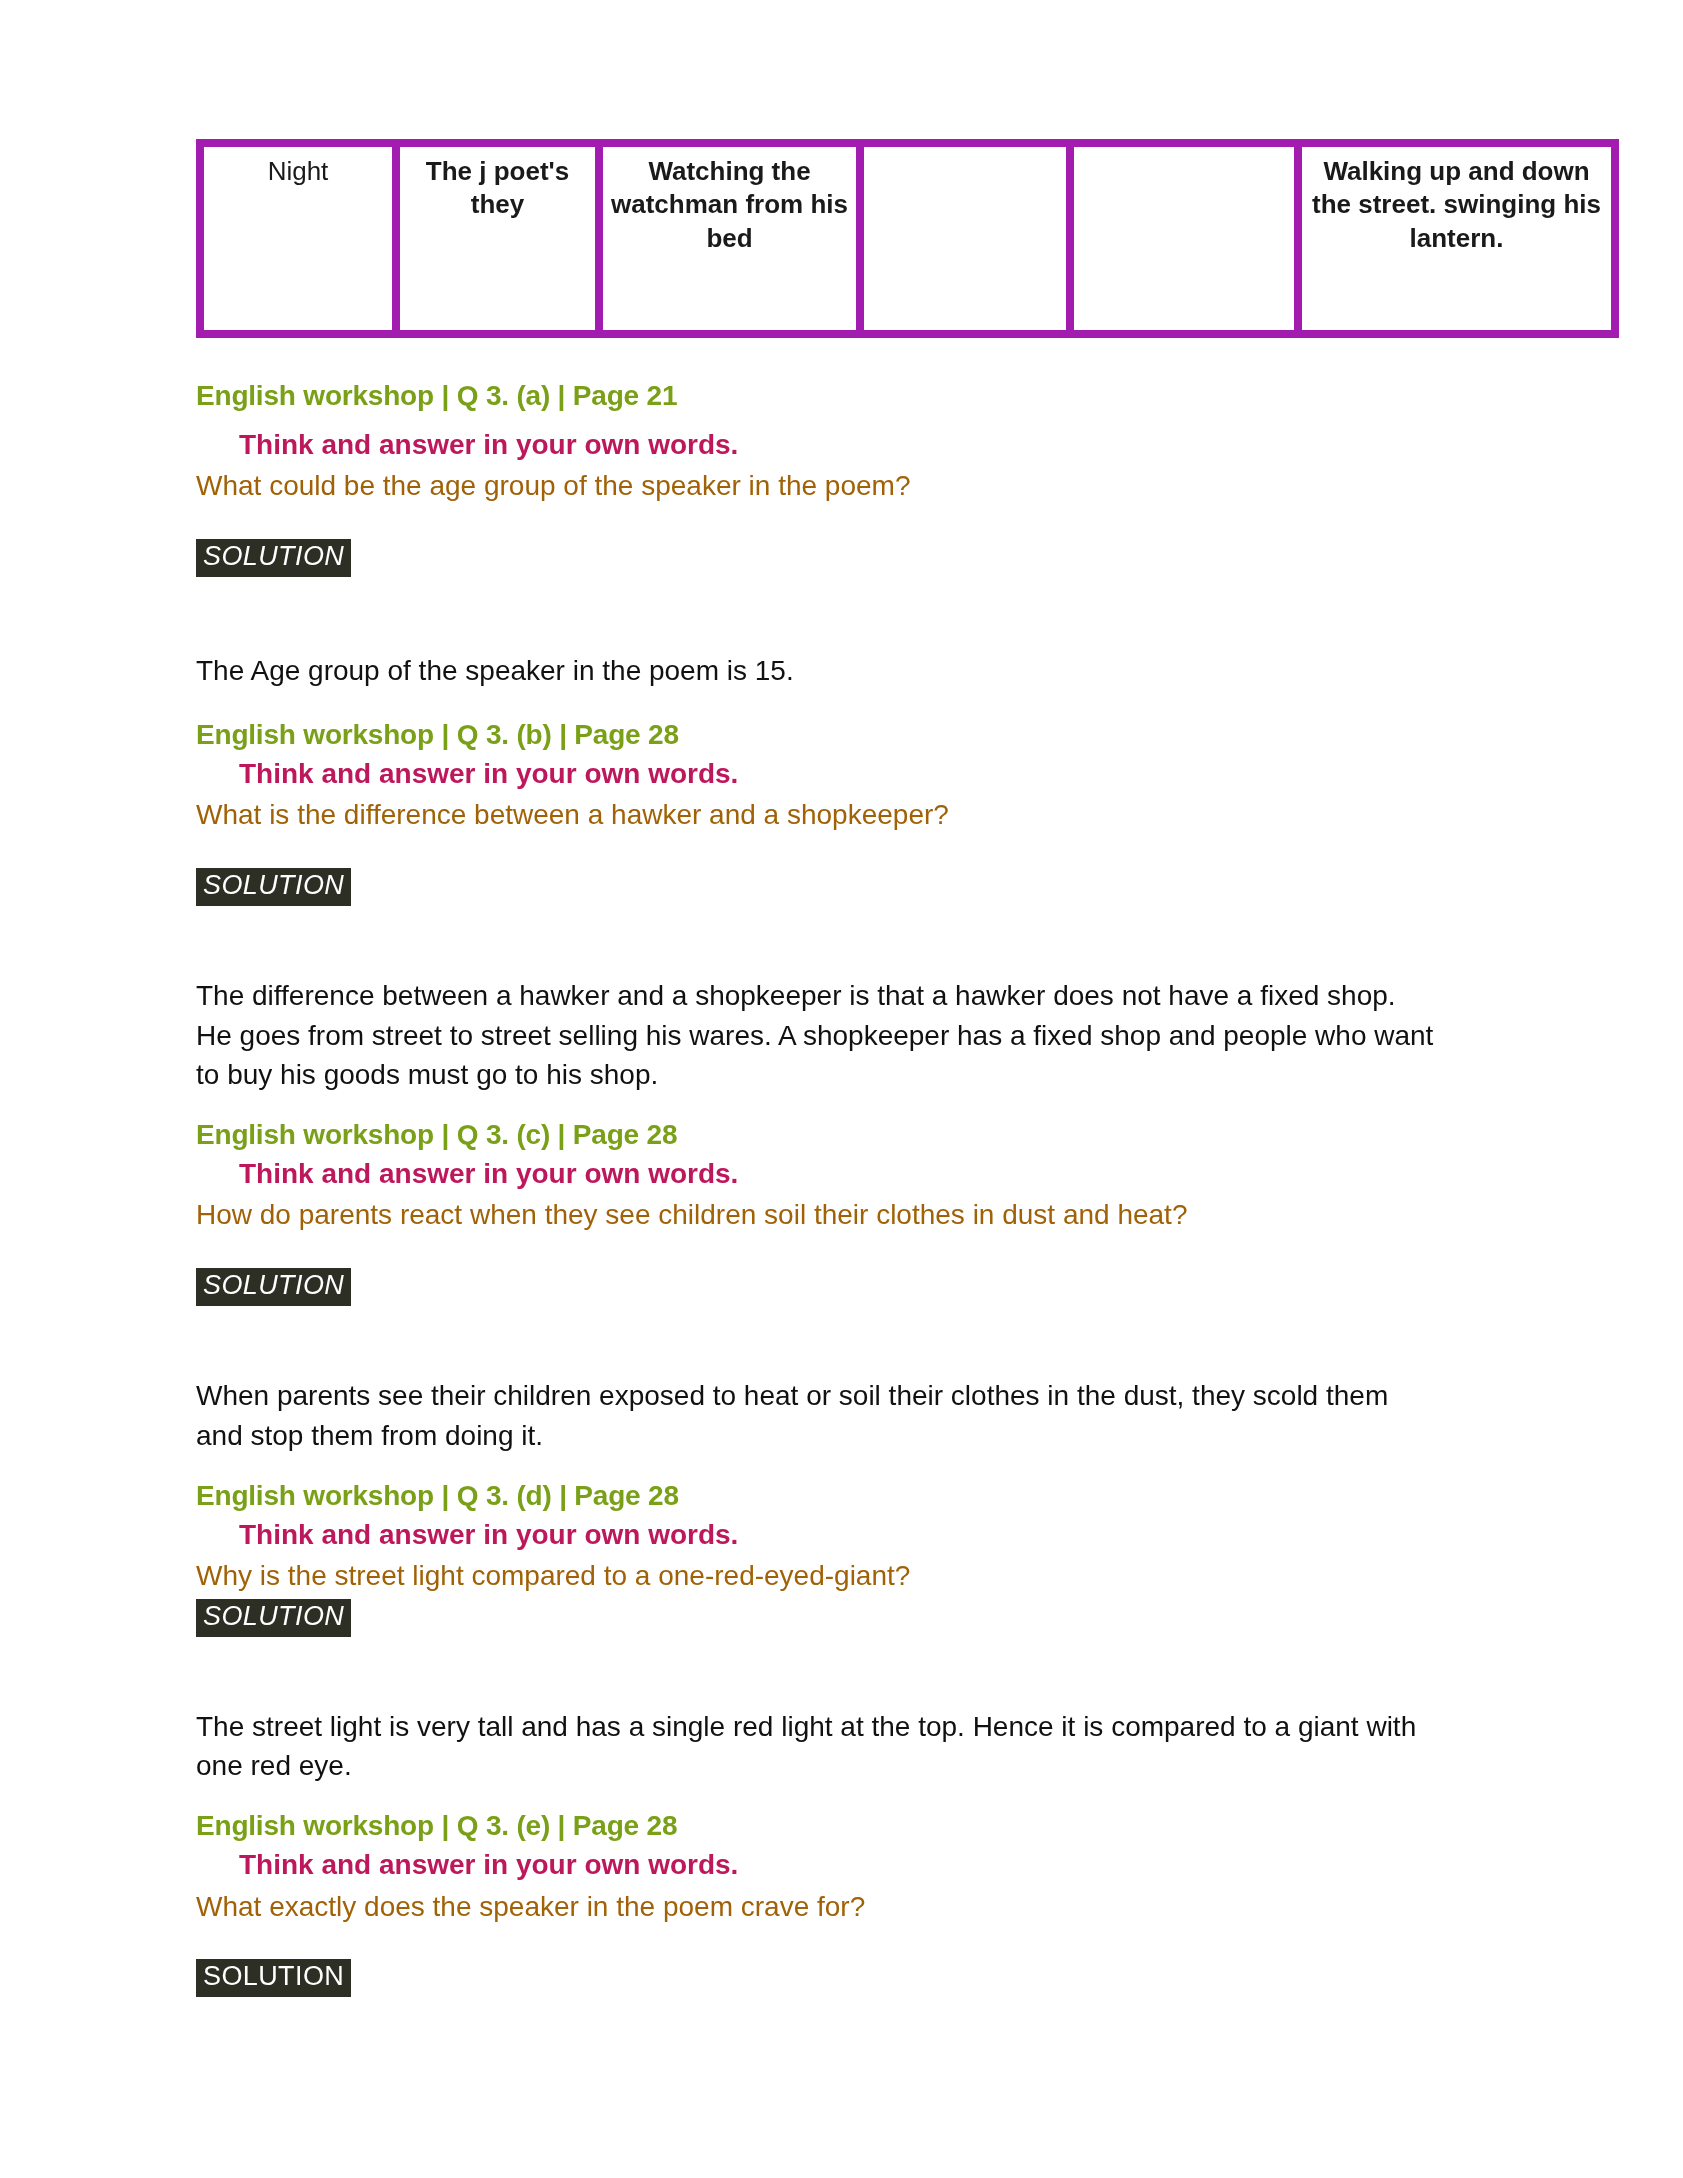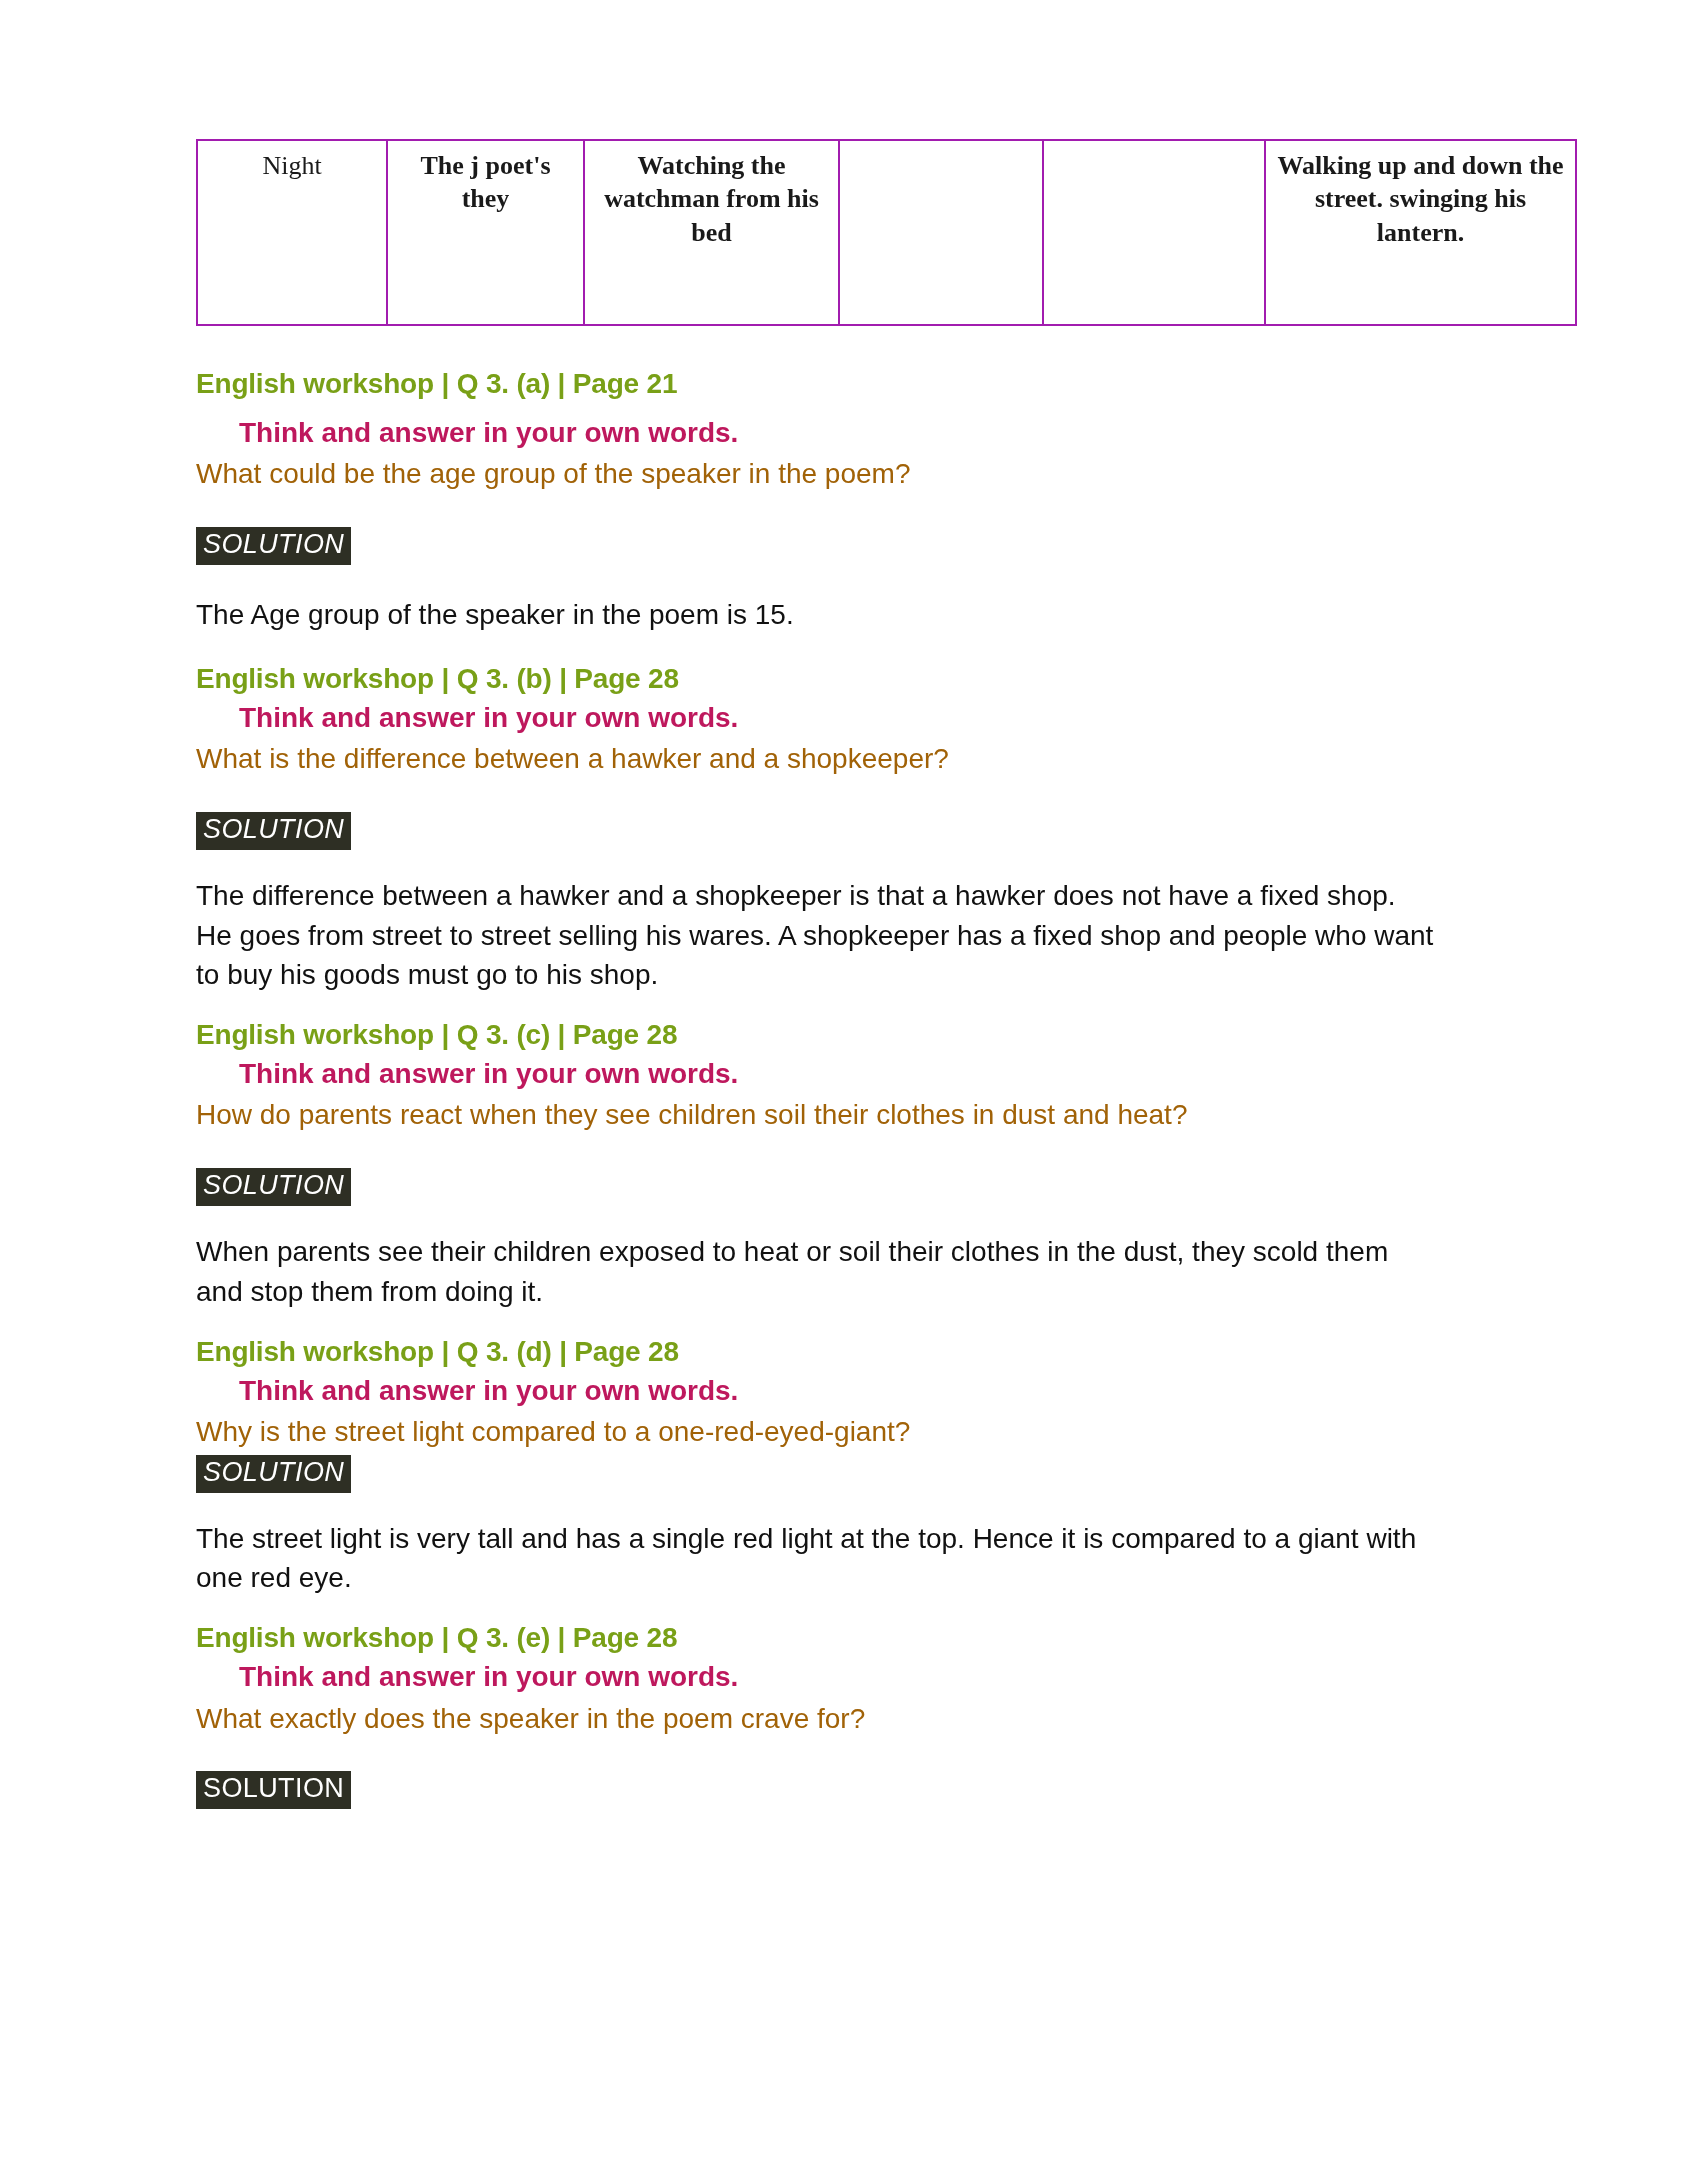--- a/index.html
+++ b/index.html
@@ -32,28 +32,27 @@
   }
 
   
   table.poem-table {
     border-collapse: collapse;
     width: 1312px;
     table-layout: fixed;
     margin: 0 0 0 0;
   }
   table.poem-table td {
-    border: 2px solid #a21caf;
+    border: 8px solid #a21caf;
     vertical-align: top;
     padding: 8px 6px 26px 6px;
     height: 149px;
     text-align: center;
     font-size: 26px;
     line-height: 1.28;
-    font-family: Liberation Serif, serif;
   }
   td.c1 { width: 176px; font-weight: 400; }
   td.c2 { width: 183px; font-weight: 700; }
   td.c3 { width: 241px; font-weight: 700; }
   td.c4 { width: 190px; }
   td.c5 { width: 208px; }
   td.c6 { width: 297px; font-weight: 700; }
 
   
   .qhead {
@@ -78,20 +77,21 @@
     color: #a16207;
     line-height: 1.35;
   }
 
   .answer {
     font-weight: 400;
     font-size: 28px;
     color: #111111;
     line-height: 1.42;
     max-width: 1242px;
+    margin-top: 44px;
   }
 
   .sol-wrap { line-height: 0; }
   .sol {
     display: inline-block;
     background: #2e2f24;
     color: #ffffff;
     font-size: 27px;
     font-style: italic;
     font-weight: 400;

